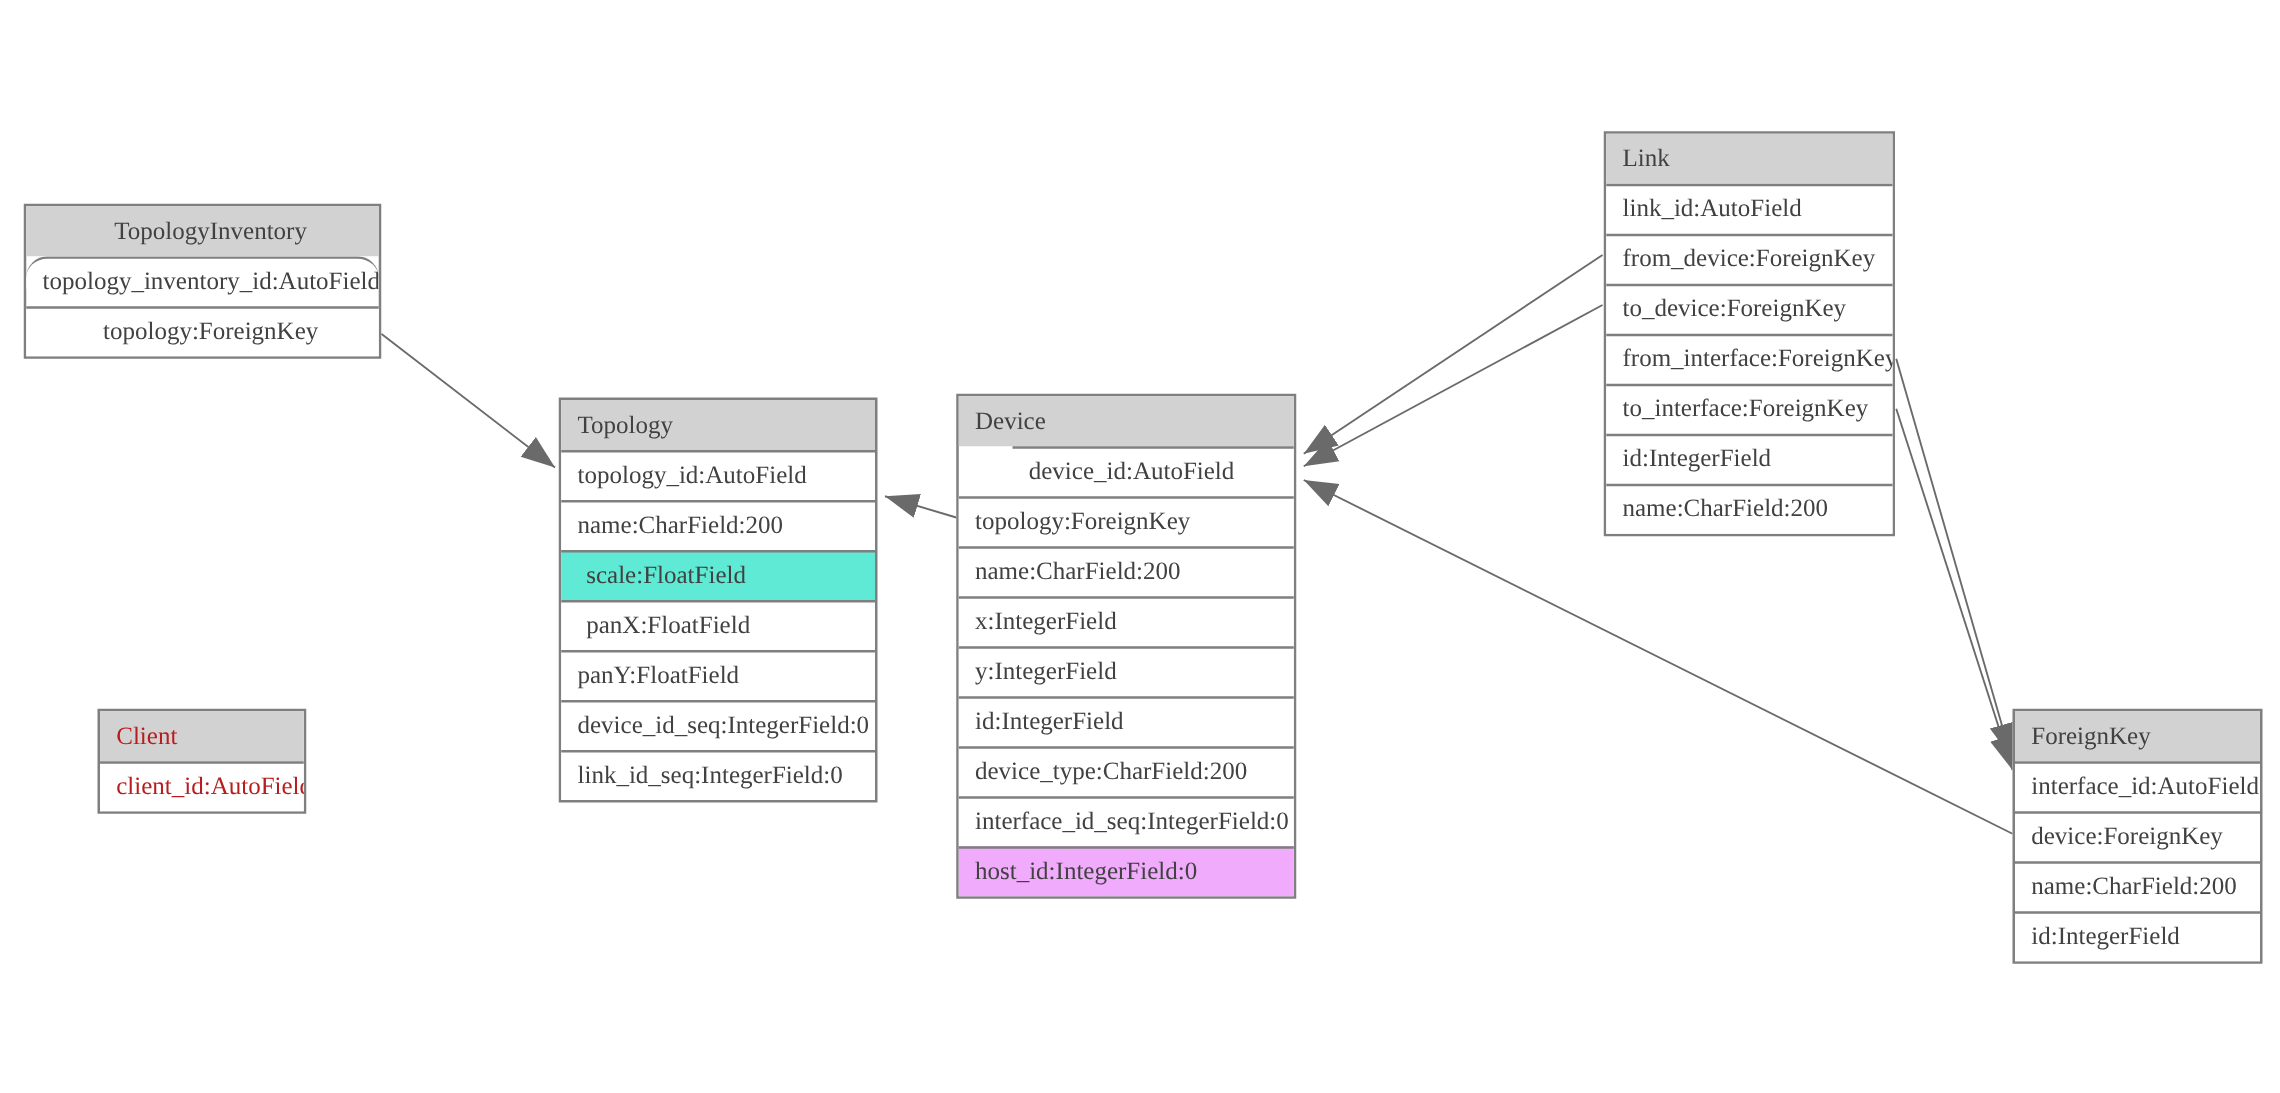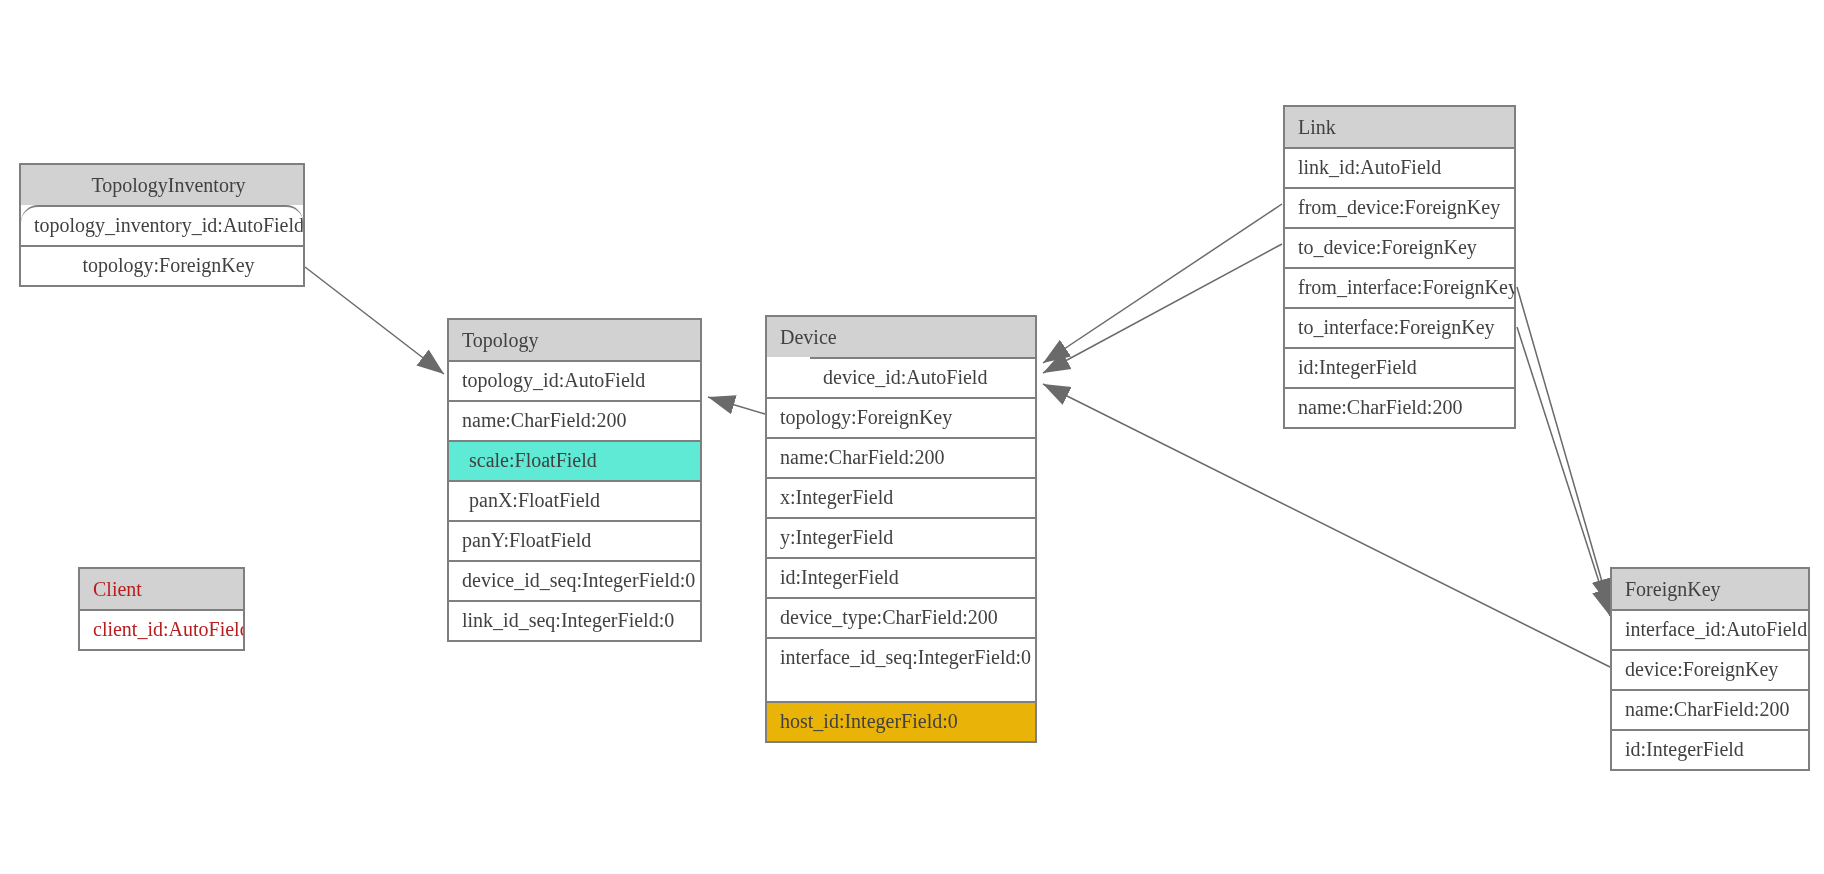--- a/index.html
+++ b/index.html
@@ -86,21 +86,21 @@
       <div class="entity" style="left: 765px; top: 315px; width: 272px; border-color: rgb(127, 127, 127); color: rgb(65, 65, 65);">
         <div class="entity-header" style="background: rgb(210, 210, 210);">Device</div>
         <div class="entity-row" style="border-top-color: rgb(127, 127, 127); background: rgb(255, 255, 255); margin-left: 43px;">device_id:AutoField</div>
         <div class="entity-row" style="border-top-color: rgb(127, 127, 127); background: rgb(255, 255, 255);">topology:ForeignKey</div>
         <div class="entity-row" style="border-top-color: rgb(127, 127, 127); background: rgb(255, 255, 255);">name:CharField:200</div>
         <div class="entity-row" style="border-top-color: rgb(127, 127, 127); background: rgb(255, 255, 255);">x:IntegerField</div>
         <div class="entity-row" style="border-top-color: rgb(127, 127, 127); background: rgb(255, 255, 255);">y:IntegerField</div>
         <div class="entity-row" style="border-top-color: rgb(127, 127, 127); background: rgb(255, 255, 255);">id:IntegerField</div>
         <div class="entity-row" style="border-top-color: rgb(127, 127, 127); background: rgb(255, 255, 255);">device_type:CharField:200</div>
         <div class="entity-row" style="border-top-color: rgb(127, 127, 127); background: rgb(255, 255, 255);">interface_id_seq:IntegerField:0</div>
-        <div class="entity-row" style="border-top-color: rgb(127, 127, 127); background: #eab308; margin-top: 24px;">host_id:IntegerField:0</div>
+        <div class="entity-row" style="border-top-color: rgb(127, 127, 127); background: #f0abfc;">host_id:IntegerField:0</div>
       </div>
       <div class="entity" style="left: 1283px; top: 105px; width: 233px; border-color: rgb(127, 127, 127); color: rgb(65, 65, 65);">
         <div class="entity-header" style="background: rgb(210, 210, 210);">Link</div>
         <div class="entity-row" style="border-top-color: rgb(127, 127, 127); background: rgb(255, 255, 255);">link_id:AutoField</div>
         <div class="entity-row" style="border-top-color: rgb(127, 127, 127); background: rgb(255, 255, 255);">from_device:ForeignKey</div>
         <div class="entity-row" style="border-top-color: rgb(127, 127, 127); background: rgb(255, 255, 255);">to_device:ForeignKey</div>
         <div class="entity-row" style="border-top-color: rgb(127, 127, 127); background: rgb(255, 255, 255);">from_interface:ForeignKey</div>
         <div class="entity-row" style="border-top-color: rgb(127, 127, 127); background: rgb(255, 255, 255);">to_interface:ForeignKey</div>
         <div class="entity-row" style="border-top-color: rgb(127, 127, 127); background: rgb(255, 255, 255);">id:IntegerField</div>
         <div class="entity-row" style="border-top-color: rgb(127, 127, 127); background: rgb(255, 255, 255);">name:CharField:200</div>

